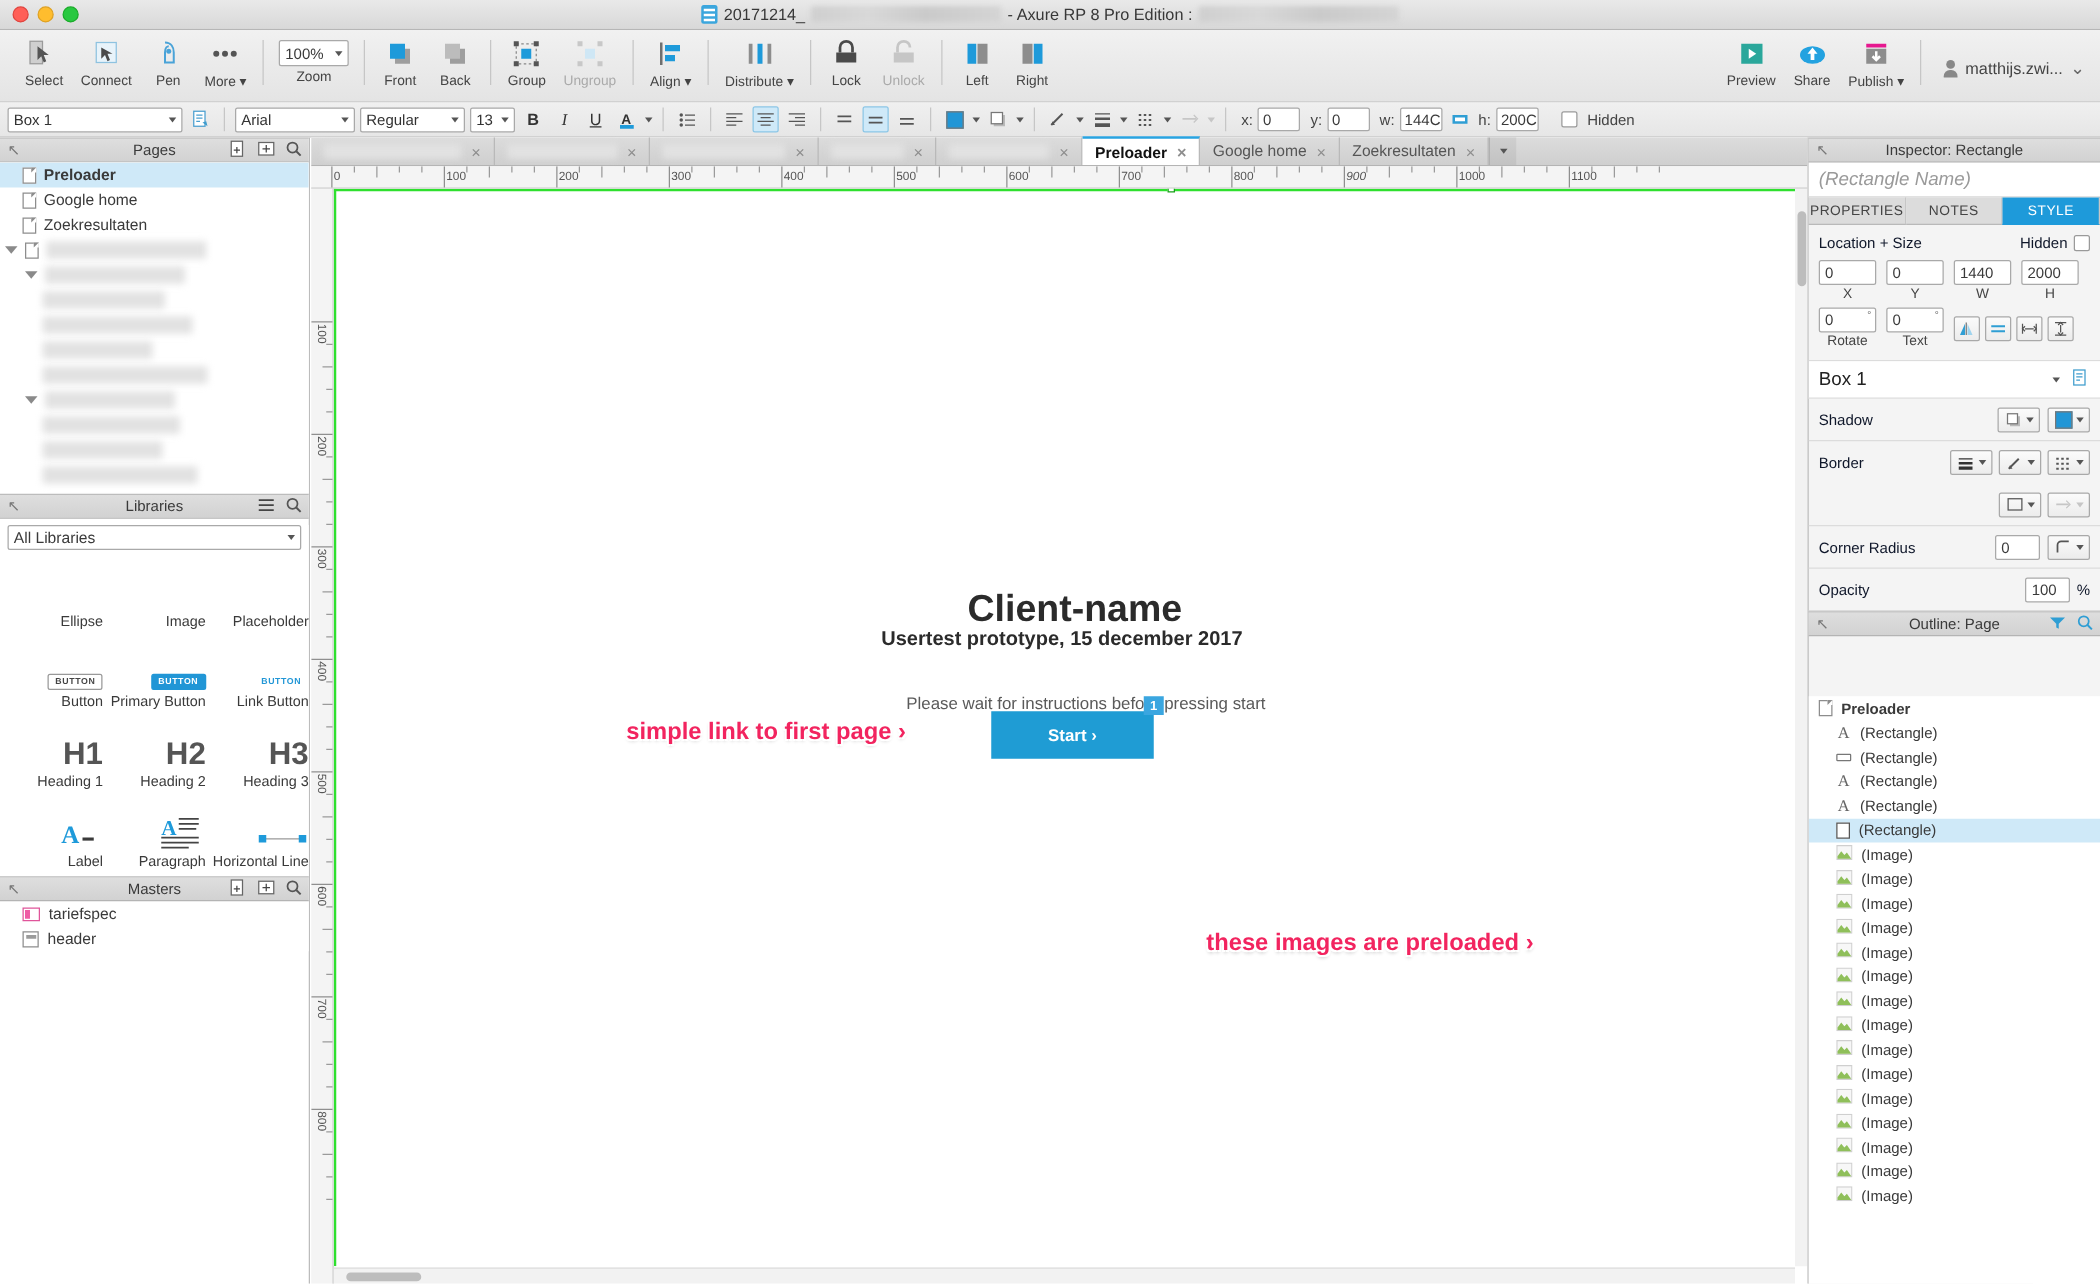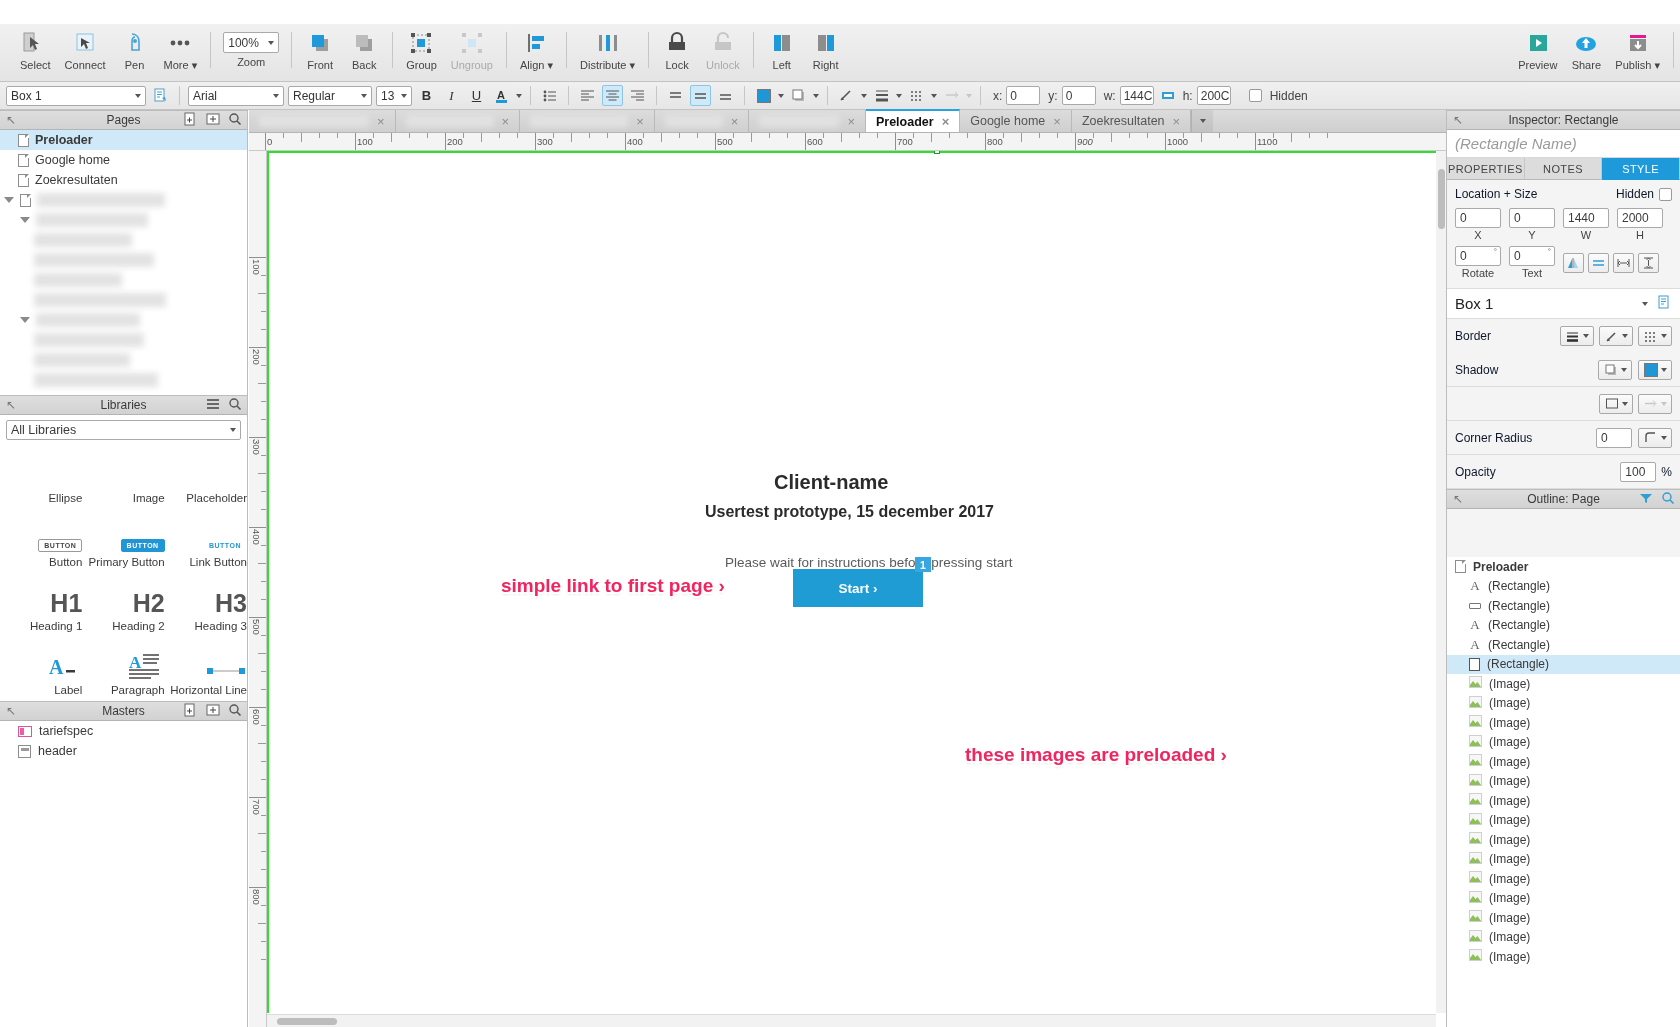--- a/index.html
+++ b/index.html
@@ -167,21 +167,21 @@
 
   .hscroll { position:absolute; left:18px; right:10px; bottom:0; height:13px; background:#f2f2f2;
              border-top:1px solid #ddd; }
   .hscroll i { position:absolute; left:10px; top:3px; width:60px; height:7px;
                background:#bdbdbd; border-radius:4px; display:block; }
   .vscroll { position:absolute; right:0; top:41px; bottom:14px; width:10px; background:#f2f2f2; }
   .vscroll i { position:absolute; left:2px; top:18px; width:7px; height:60px;
                background:#bdbdbd; border-radius:4px; display:block; }
 
   
-  .client-title { position:absolute; font-size:20px; font-weight:bold; color:#2b2b2b;
+  .client-title { position:absolute; font-size:30px; font-weight:bold; color:#2b2b2b;
                   white-space:nowrap; }
   .client-sub { position:absolute; font-size:16px; font-weight:bold; color:#2b2b2b;
                 white-space:nowrap; }
   .wait-text { position:absolute; font-size:13.5px; color:#5a5a5a; white-space:nowrap; }
   .pinkann { position:absolute; font-size:19px; font-weight:bold; color:#f2245f;
              white-space:nowrap;
              text-shadow:
                -1.5px -1.5px 0 #fff, 1.5px -1.5px 0 #fff,
                -1.5px 1.5px 0 #fff, 1.5px 1.5px 0 #fff,
                0 2px 3px rgba(0,0,0,.22); }
@@ -221,20 +221,34 @@
   .orow.root { font-weight:bold; padding-left:8px; }
   .oico-A { font-family:"Liberation Serif", serif; font-size:13px; color:#666; width:12px; text-align:center; }
   .oico-line { width:12px; height:6px; border:1px solid #777; border-radius:1px; }
   .oico-rect { width:11px; height:13px; border:1px solid #555; background:#fff; }
 </style>
 </head>
 <body>
 
 <div class="app">
 
+  <div class="titlebar">
+    <div class="traffic">
+      <span class="tl r"></span>
+      <span class="tl y"></span>
+      <span class="tl g"></span>
+    </div>
+    <div class="title-text">
+      <span class="doc-ico"></span>
+      <span>20171214_</span>
+      <span class="redact" style="width:152px"></span>
+      <span> - Axure RP 8 Pro Edition : </span>
+      <span class="redact" style="width:160px"></span>
+    </div>
+  </div>
 
   <div class="toolbar">
     <div class="tsep" style="visibility:hidden"></div>
 
     <div class="tbtn">
       <div class="gl">
         <svg width="26" height="24">
             <rect x="2" y="2" width="10" height="18" fill="#cfcfcf" stroke="#9a9a9a"></rect>
             <path d="M8 6 L8 17 L11 14 L13 19 L15 18 L13 13 L17 13 Z" fill="#555"></path>
           </svg>
@@ -432,20 +446,25 @@
             <rect x="4" y="4" width="16" height="3" fill="#e6188f"></rect>
             <rect x="4" y="8" width="16" height="12" fill="#8d8d8d"></rect>
             <path d="M12 10 L12 16 M9 14 L12 17 L15 14" stroke="#fff" stroke-width="2" fill="none"></path>
           </svg>
       </div>
       <div class="lb">Publish ▾</div>
     </div>
 
     <div class="tsep"></div>
 
+    <div class="acct">
+      <span class="pico"></span>
+      <span>matthijs.zwi...</span>
+      <span style="font-size:14px;color:#666">⌄</span>
+    </div>
   </div>
 
   <div class="formatbar">
     <div class="fsel" style="width:140px">
       <span>Box 1</span>
       <span class="caret sm"></span>
     </div>
     <div class="fbtn">
       <svg width="15" height="15">
           <rect x="2" y="1" width="9" height="12" fill="#fff" stroke="#4a9fd0"></rect>
@@ -1098,20 +1117,35 @@
       <span class="caret sm"></span>
       <span style="margin-left:10px">
         <svg width="14" height="14">
             <rect x="1" y="1" width="9" height="12" fill="#fff" stroke="#3e9ccd"></rect>
             <path d="M3 4h5M3 6.5h5M3 9h3" stroke="#3e9ccd"></path>
           </svg>
       </span>
     </div>
 
 
+    <div class="prow2">
+      <span class="sect-lbl grow">Shadow</span>
+      <div class="ctrlbtn" style="margin-right:6px">
+        <svg width="14" height="13">
+            <rect x="4" y="4" width="8" height="8" fill="#b9b9b9"></rect>
+            <rect x="2" y="2" width="8" height="8" fill="#fff" stroke="#777"></rect>
+          </svg>
+        <span class="caret sm"></span>
+      </div>
+      <div class="ctrlbtn">
+        <span class="swatch"></span>
+        <span class="caret sm"></span>
+      </div>
+    </div>
+
     <div class="prow2" style="border-bottom:none">
       <span class="sect-lbl grow">Border</span>
       <div class="ctrlbtn" style="margin-right:5px">
         <svg width="14" height="13">
             <path d="M1 3h11" stroke="#333" stroke-width="1"></path>
             <path d="M1 6.5h11" stroke="#333" stroke-width="2"></path>
             <path d="M1 10.5h11" stroke="#333" stroke-width="2.6"></path>
           </svg>
         <span class="caret sm"></span>
       </div>
@@ -1121,35 +1155,20 @@
             <path d="M2 11 L5 11 L3 8 Z" fill="#555"></path>
           </svg>
         <span class="caret sm"></span>
       </div>
       <div class="ctrlbtn">
         <svg width="14" height="13">
             <path d="M1 3h2M5 3h2M9 3h2" stroke="#555" stroke-width="1.5"></path>
             <path d="M1 7h2M5 7h2M9 7h2" stroke="#555" stroke-width="1.5"></path>
             <path d="M1 11h2M5 11h2M9 11h2" stroke="#555" stroke-width="1.5"></path>
           </svg>
-        <span class="caret sm"></span>
-      </div>
-    </div>
-
-    <div class="prow2">
-      <span class="sect-lbl grow">Shadow</span>
-      <div class="ctrlbtn" style="margin-right:6px">
-        <svg width="14" height="13">
-            <rect x="4" y="4" width="8" height="8" fill="#b9b9b9"></rect>
-            <rect x="2" y="2" width="8" height="8" fill="#fff" stroke="#777"></rect>
-          </svg>
-        <span class="caret sm"></span>
-      </div>
-      <div class="ctrlbtn">
-        <span class="swatch"></span>
         <span class="caret sm"></span>
       </div>
     </div>
 
     <div class="prow2" style="justify-content:flex-end">
       <div class="ctrlbtn" style="margin-right:5px">
         <svg width="14" height="13">
             <rect x="1.5" y="2" width="11" height="9" fill="none" stroke="#555"></rect>
           </svg>
         <span class="caret sm"></span>

